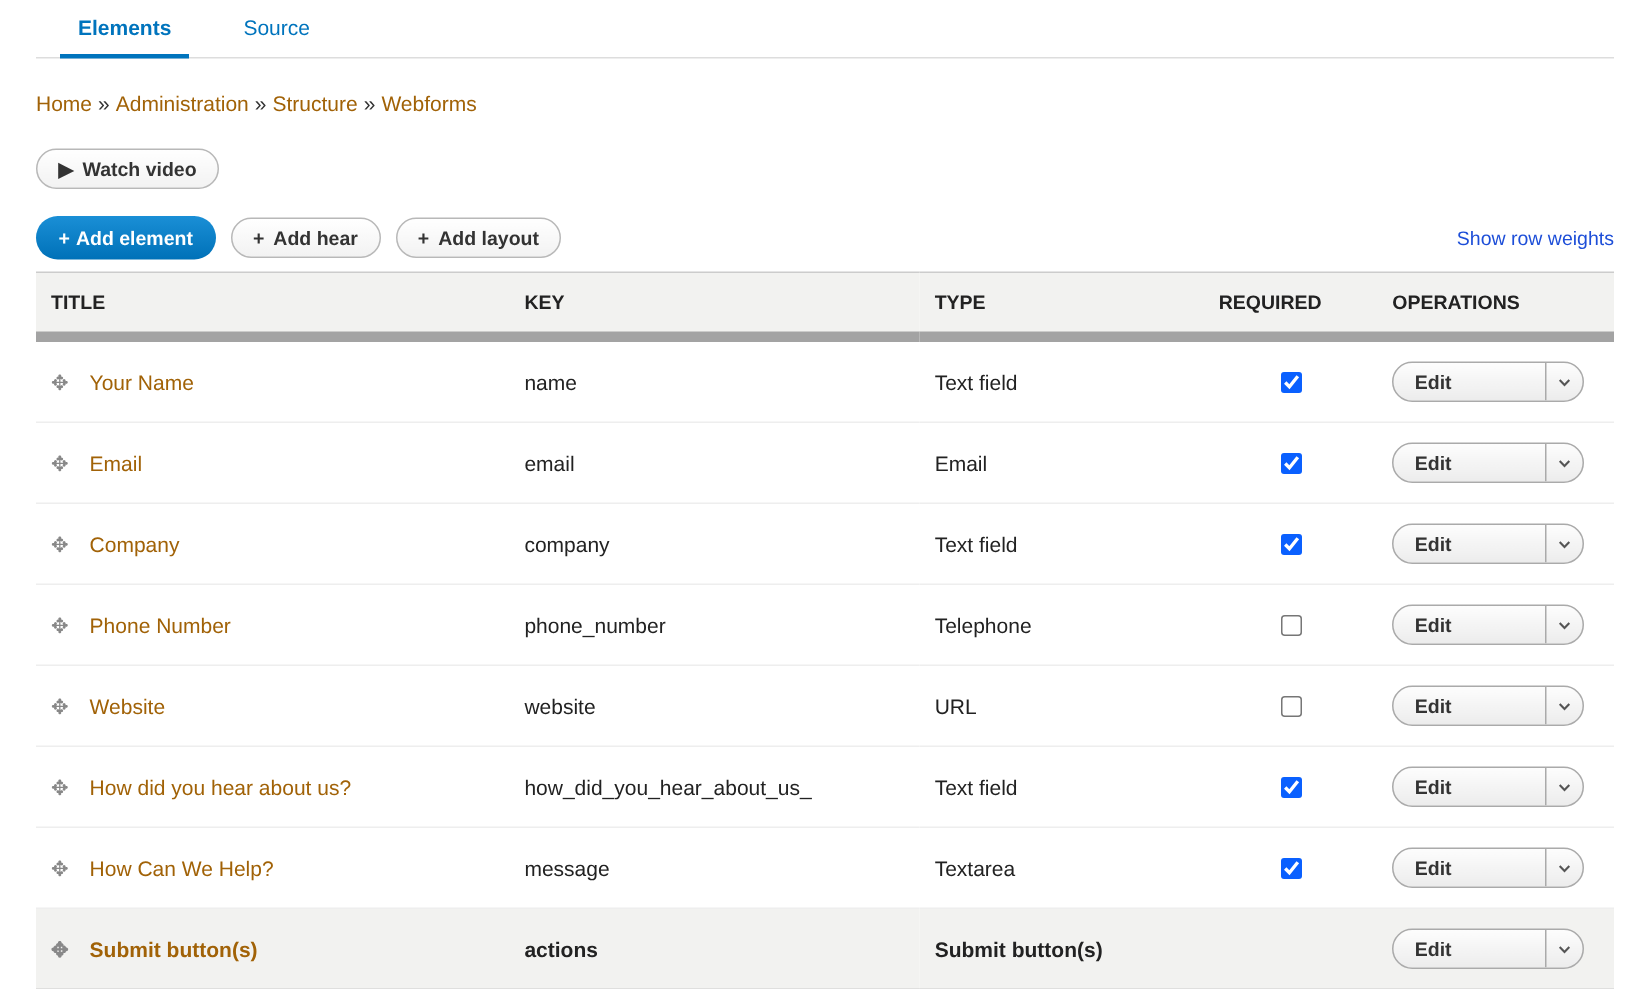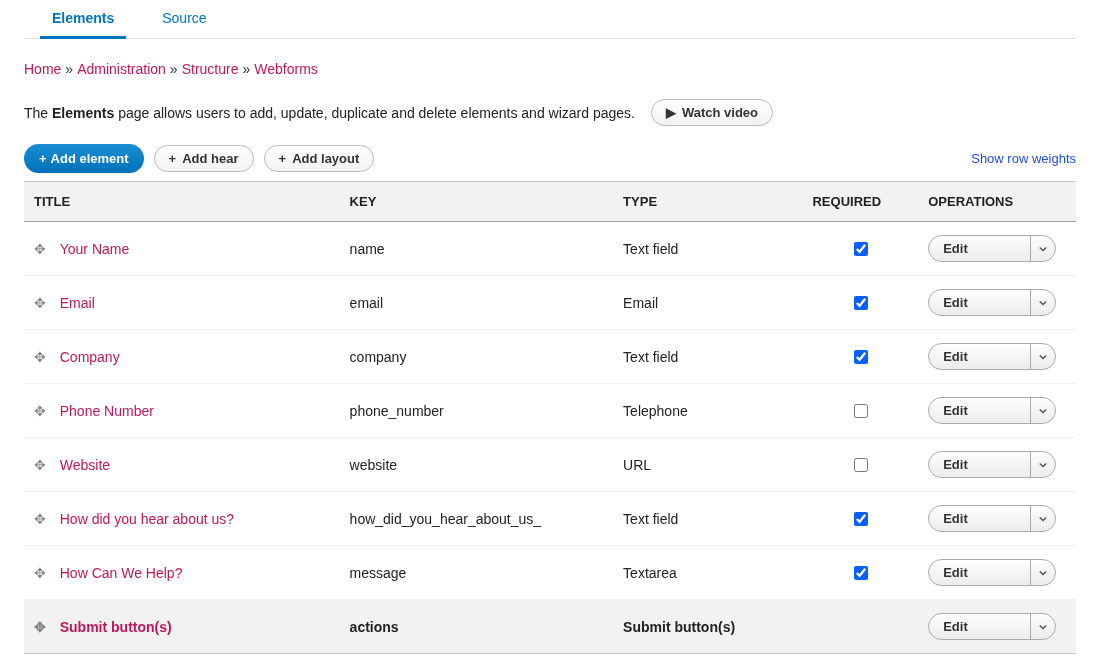--- a/index.html
+++ b/index.html
@@ -4,21 +4,21 @@
 <style>
   * { box-sizing: border-box; }
   body {
     margin: 0;
     padding: 0 24px;
     font-family: "Lucida Grande", "Helvetica Neue", Arial, sans-serif;
     font-size: 14px;
     color: #222;
     background: #fff;
   }
-  a { color: #be185d; text-decoration: none; cursor: pointer; }
+  a { color: #a16207; text-decoration: none; cursor: pointer; }
 
   
   .tabs {
     display: flex;
     gap: 48px;
     border-bottom: 1px solid #ddd;
     padding-left: 28px;
   }
   .tab {
     padding: 10px 0 12px 0;
@@ -92,21 +92,21 @@
 
   
   table {
     width: 100%;
     border-collapse: collapse;
     margin-top: 8px;
   }
   thead th {
     background: #f2f2f0;
     border-top: 1px solid #ccc;
-    border-bottom: 1px solid #a3a3a3;
+    border-bottom: 7px solid #a3a3a3;
     text-align: left;
     font-size: 13px;
     font-weight: 700;
     padding: 12px 10px;
   }
   tbody td {
     padding: 13px 10px;
     border-bottom: 1px solid #eee;
     font-size: 14px;
     vertical-align: middle;
@@ -159,23 +159,20 @@
 <body>
 
 <div class="tabs">
     <div class="tab active">Elements</div>
     <div class="tab">Source</div>
   </div>
 
 <div class="breadcrumb"><a>Home</a><span class="sep">»</span><a>Administration</a><span class="sep">»</span><a>Structure</a><span class="sep">»</span><a>Webforms</a></div>
 
 <div class="desc-row">
-  <div>
-    <span>The </span><strong>Elements</strong><span> page allows users to add, update, duplicate and delete elements and wizard pages.</span>
-  </div>
   <button class="btn-outline">
     <span>▶</span>
     <span>Watch video</span>
   </button>
 </div>
 
 <div class="action-row">
   <button class="btn-primary">
     <span>+</span>
     <span>Add element</span>

